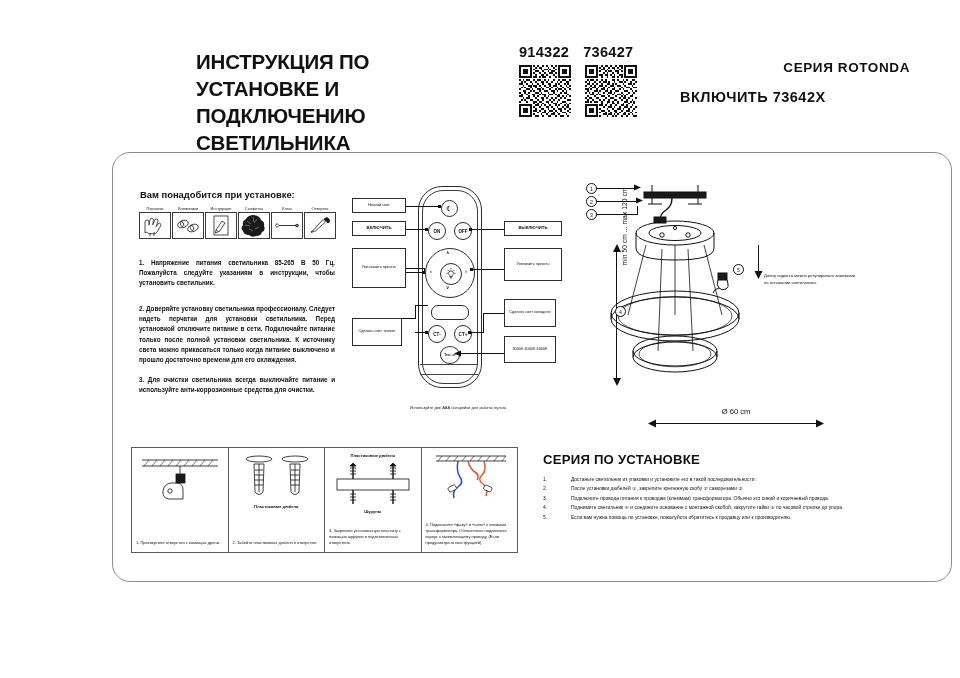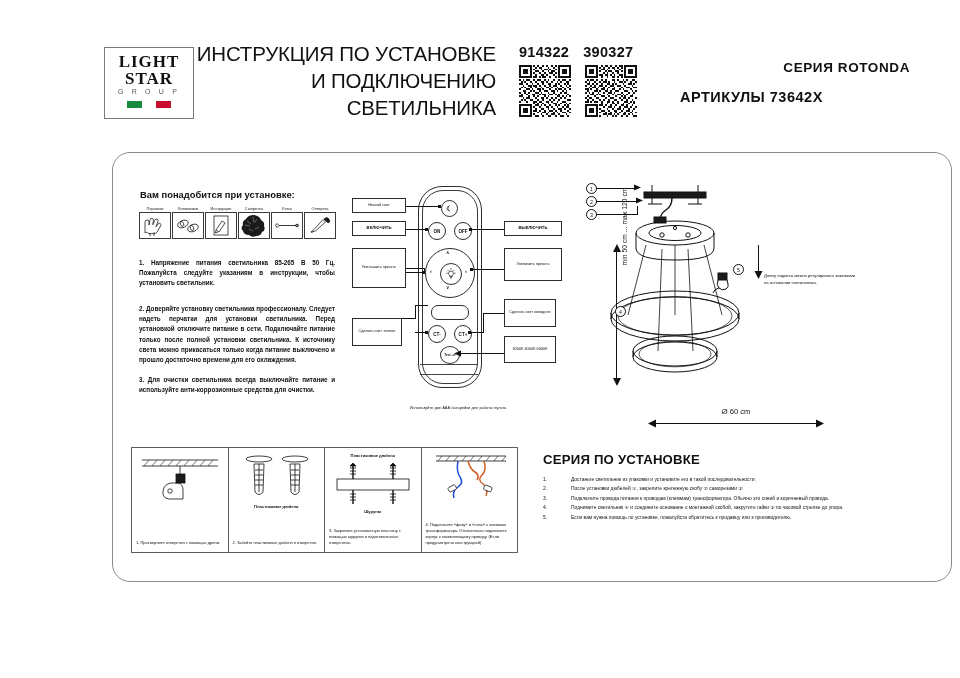--- a/index.html
+++ b/index.html
@@ -12,21 +12,21 @@
   .logo-l1,.logo-l2{position:absolute;left:0;width:88px;text-align:center;font-family:"Liberation Serif",serif;font-weight:bold;letter-spacing:1px;color:#111;}
   .logo-l1{top:4px;font-size:17px;}
   .logo-l2{top:21px;font-size:17px;}
   .logo-l3{position:absolute;left:0;top:40px;width:88px;text-align:center;font-size:7px;letter-spacing:3.2px;color:#555;}
   .logo-flag{position:absolute;left:22px;top:53px;width:44px;height:7px;display:flex;}
   .logo-flag i{flex:1;display:block;}
   .flag-g{background:#168a3f;}
   .flag-w{background:#ffffff;}
   .flag-r{background:#c8102e;}
 
-  .title{position:absolute;left:196px;top:40px;width:300px;font-size:20.5px;font-weight:normal;line-height:1.32;letter-spacing:-.2px;color:#111;text-align:right;}
+  .title{position:absolute;left:196px;top:48px;width:300px;font-size:20.5px;font-weight:bold;line-height:1.32;letter-spacing:-.2px;color:#111;}
 
   .codes{position:absolute;left:519px;top:44px;width:130px;}
   .codes-row{display:flex;gap:14px;font-size:14.5px;font-weight:bold;letter-spacing:.3px;color:#111;}
   .qr-row{display:flex;gap:14px;margin-top:5px;}
   .qr{width:52px;height:52px;}
 
   .series{position:absolute;left:680px;top:60px;width:230px;}
   .series-name{font-size:13.5px;font-weight:bold;letter-spacing:.6px;color:#111;text-align:right;}
   .series-art{font-size:14.5px;font-weight:bold;letter-spacing:.5px;margin-top:14px;color:#111;}
 
@@ -87,37 +87,27 @@
   
   .footer{position:absolute;left:0;top:612px;width:960px;text-align:center;font-size:21px;color:#111;letter-spacing:.2px;}
 </style>
 </head>
 <body>
 
 <div class="page">
 
   <div class="header">
 
-    <div class="logo-box">
-      <div class="logo-l1">LIGHT</div>
-      <div class="logo-l2">STAR</div>
-      <div class="logo-l3">G R O U P</div>
-      <div class="logo-flag">
-        <i class="flag-g"></i>
-          <i class="flag-w"></i>
-          <i class="flag-r"></i>
-      </div>
-    </div>
 
     <div class="title">ИНСТРУКЦИЯ ПО УСТАНОВКЕ И ПОДКЛЮЧЕНИЮ СВЕТИЛЬНИКА</div>
 
     <div class="codes">
       <div class="codes-row">
         <span>914322</span>
-        <span>390327</span>
+        <span>736427</span>
       </div>
       <div class="qr-row">
         <svg class="qr" viewBox="0 0 29 29" shape-rendering="crispEdges">
           <rect width="29" height="29" fill="#fff"></rect>
           <g fill="#111">
             <path d="M0 0h7v7h-7z"></path>
               <path d="M1 1h5v5h-5z" fill="#fff"></path>
               <path d="M2 2h3v3h-3z"></path>
             <path d="M22 0h7v7h-7z"></path>
               <path d="M23 1h5v5h-5z" fill="#fff"></path>
@@ -195,21 +185,21 @@
             <path d="M8 26h1v1h-1zM11 26h1v1h-1zM14 26h1v1h-1zM17 26h1v1h-1zM19 26h1v1h-1zM22 26h1v1h-1zM25 26h1v1h-1zM28 26h1v1h-1z"></path>
             <path d="M10 27h2v1h-2zM13 27h2v1h-2zM16 27h1v1h-1zM18 27h1v1h-1zM21 27h2v1h-2zM24 27h1v1h-1zM26 27h1v1h-1z"></path>
             <path d="M8 28h1v1h-1zM12 28h1v1h-1zM15 28h1v1h-1zM17 28h1v1h-1zM20 28h1v1h-1zM23 28h1v1h-1zM27 28h2v1h-2z"></path>
           </g>
         </svg>
       </div>
     </div>
 
     <div class="series">
       <div class="series-name">СЕРИЯ ROTONDA</div>
-      <div class="series-art">АРТИКУЛЫ 73642X</div>
+      <div class="series-art">ВКЛЮЧИТЬ 73642X</div>
     </div>
   </div>
 
   <div class="frame"></div>
 
   <div class="need-title">Вам понадобится при установке:</div>
 
   <div class="tools">
 
     <div class="tool" style="left:0px;top:0;">

